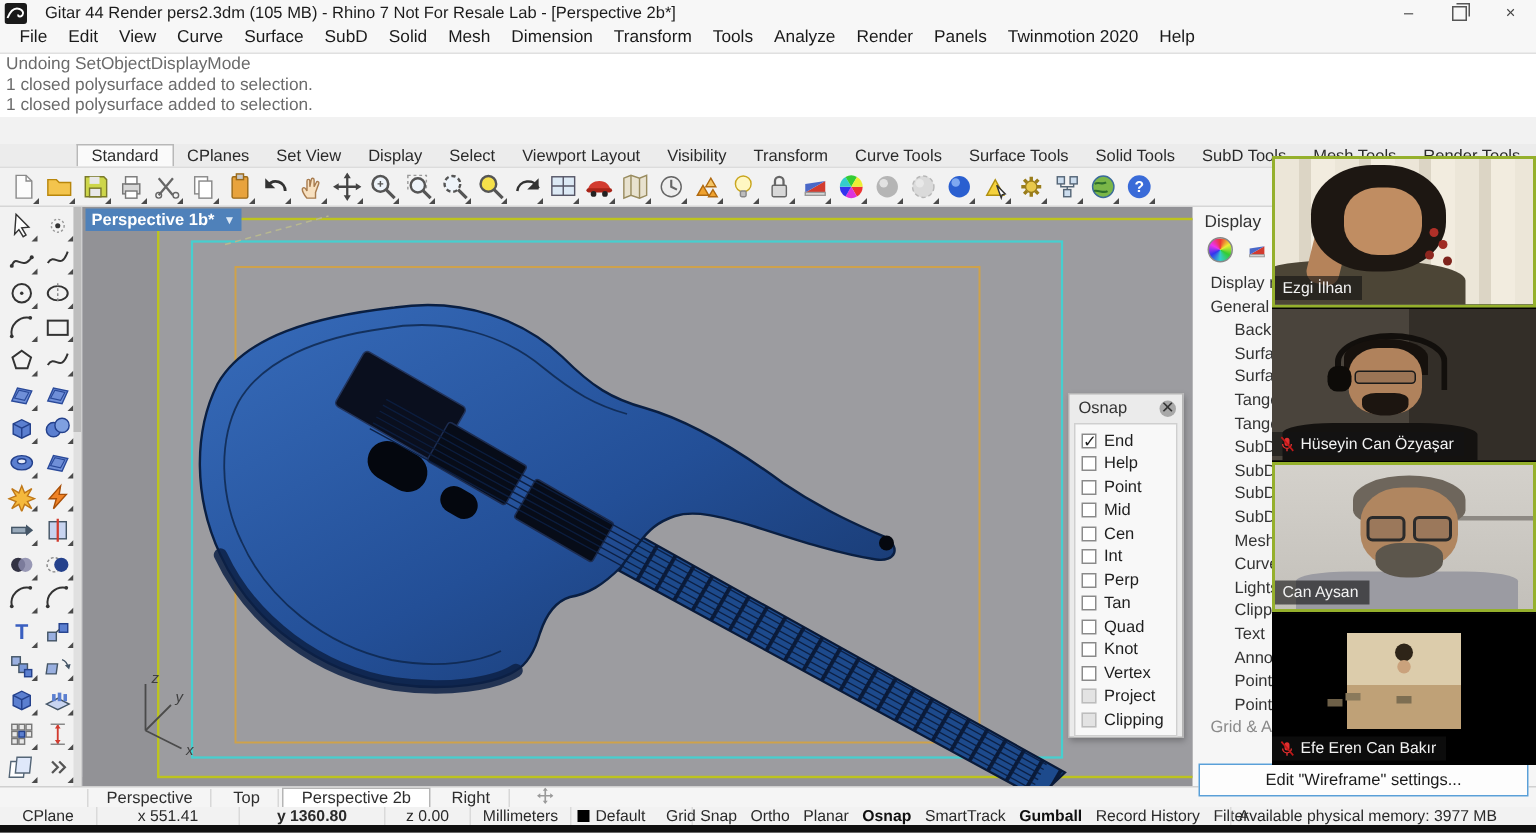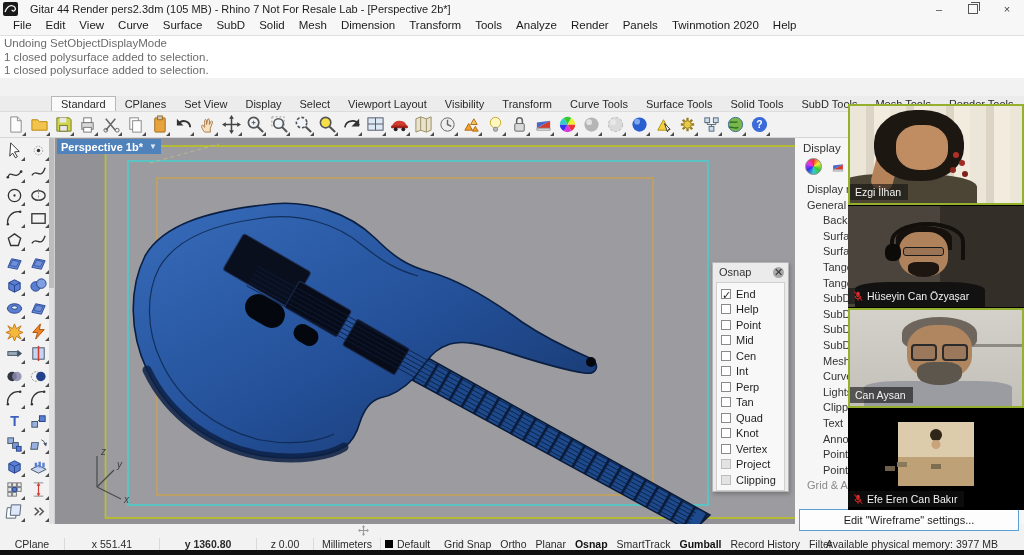--- a/index.html
+++ b/index.html
@@ -901,20 +901,27 @@
               <path d="M2.5 6.5a3.5 3.5 0 007 0" stroke="#e03030" fill="none" stroke-width="1.1"></path>
               <path d="M6 10v2.2" stroke="#e03030" stroke-width="1.1"></path>
               <path d="M1.5 1l9.5 11" stroke="#c01818" stroke-width="1.3"></path>
             </svg>
           </span>
           <span>Efe Eren Can Bakır</span>
         </div>
       </div>
     </div>
 
+  <div class="abs" id="viewtabs">
+
+  <div class="vt">Perspective</div>
+      <div class="vt">Top</div>
+      <div class="vt active">Perspective 2b</div>
+      <div class="vt">Right</div>
+    </div>
   <div class="abs" id="vt-plus" style="left:350px;top:525px;z-index:3">
     <svg width="11" height="11" viewBox="0 0 20 20">
         <path d="M10 2v16M2 10h16" stroke="#9a9a9a" stroke-width="2"></path>
         <path d="M10 0l3 4h-6zM10 20l3-4h-6zM0 10l4-3v6zM20 10l-4-3v6z" fill="#9a9a9a"></path>
       </svg>
   </div>
 
   <div class="abs" id="statusbar">
     <div class="sc" id="sc-cplane">CPlane</div>
     <div class="sc" id="sc-x">x 551.41</div>

